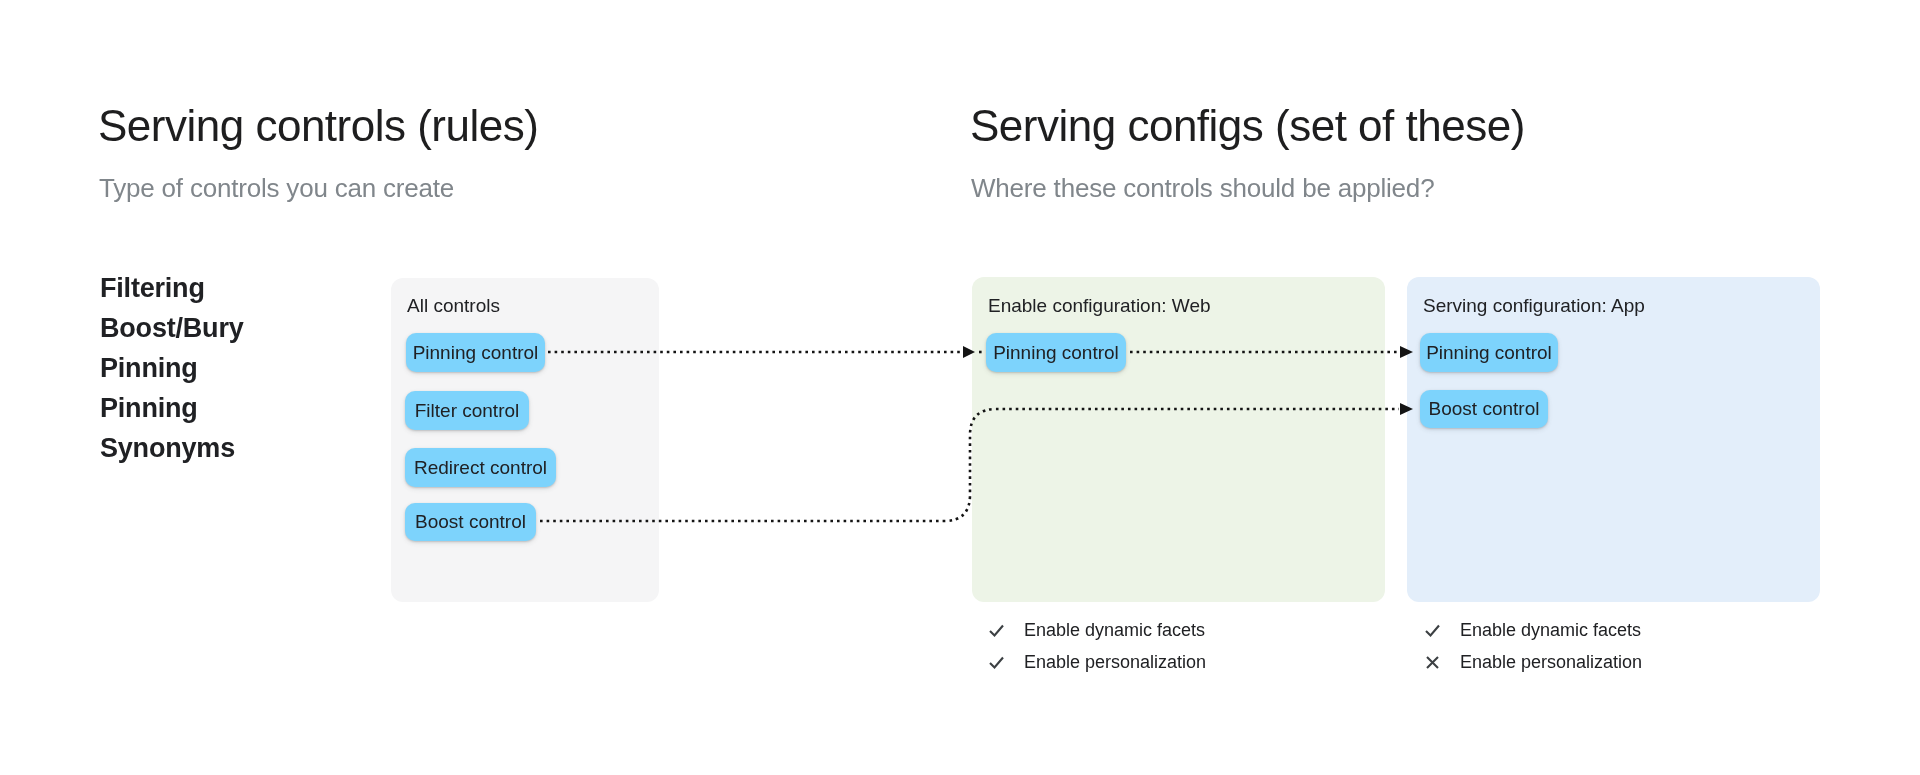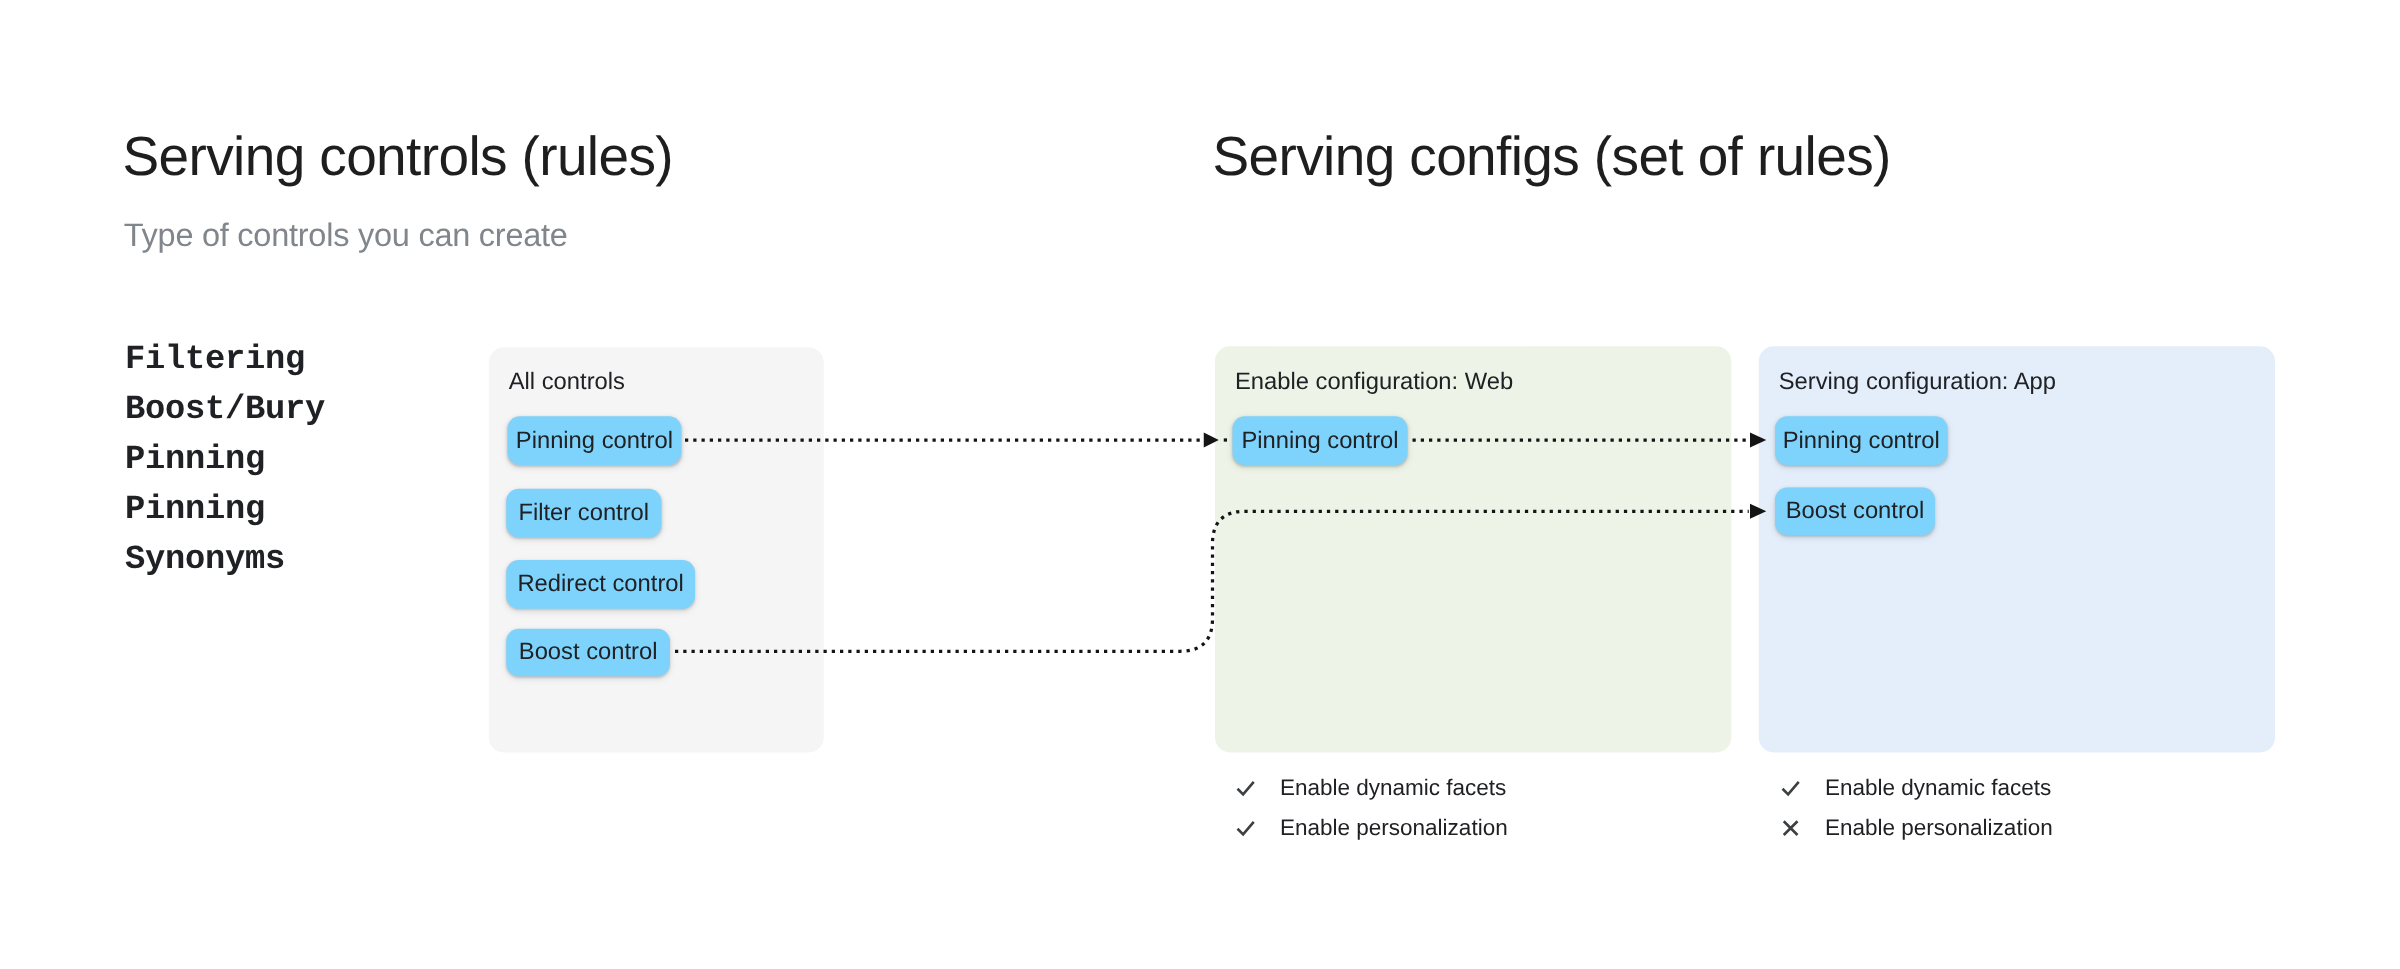--- a/index.html
+++ b/index.html
@@ -34,21 +34,21 @@
     letter-spacing: -0.2px;
     white-space: nowrap;
   }
   .ctype-list {
     font-size: 27px;
     line-height: 40px;
     font-weight: 600;
     color: #202124;
     letter-spacing: -0.2px;
   }
-  .ctype-list .ctype { white-space: nowrap; font-family: Liberation Mono, monospace; }
+  .ctype-list .ctype { white-space: nowrap; }
 
   .card {
     border-radius: 12px;
   }
   .card-label {
     font-size: 19px;
     line-height: 22px;
     color: #202124;
     white-space: nowrap;
   }
@@ -116,21 +116,22 @@
     <div class="ctype">Synonyms</div>
   </div>
 
   <div class="abs card" style="left:391px; top:278px; width:268px; height:324px; background:#f5f5f6;"></div>
   <div class="abs card-label" style="left:407px; top:295px;">All controls</div>
   <div class="pill" style="left:406px; top:333px; width:139px; height:39px;">Pinning control</div>
   <div class="pill" style="left:405px; top:391px; width:124px; height:39px;">Filter control</div>
   <div class="pill" style="left:405px; top:448px; width:151px; height:39px;">Redirect control</div>
   <div class="pill" style="left:405px; top:503px; width:131px; height:38px;">Boost control</div>
 
-  <div class="abs h1" style="left:970px; top:100px;">Serving configs (set of rules)</div>
+  <div class="abs h1" style="left:970px; top:100px;">Serving configs (set of these)</div>
+  <div class="abs sub" style="left:971px; top:173px;">Where these controls should be applied?</div>
 
   <div class="abs card" style="left:972px; top:277px; width:413px; height:325px; background:#edf4e7;"></div>
   <div class="abs card-label" style="left:988px; top:295px;">Enable configuration: Web</div>
   <div class="pill" style="left:986px; top:333px; width:140px; height:39px;">Pinning control</div>
 
   <div class="abs card" style="left:1407px; top:277px; width:413px; height:325px; background:#e3eefa;"></div>
   <div class="abs card-label" style="left:1423px; top:295px;">Serving configuration: App</div>
   <div class="pill" style="left:1420px; top:333px; width:138px; height:39px;">Pinning control</div>
   <div class="pill" style="left:1420px; top:390px; width:128px; height:38px;">Boost control</div>
 

